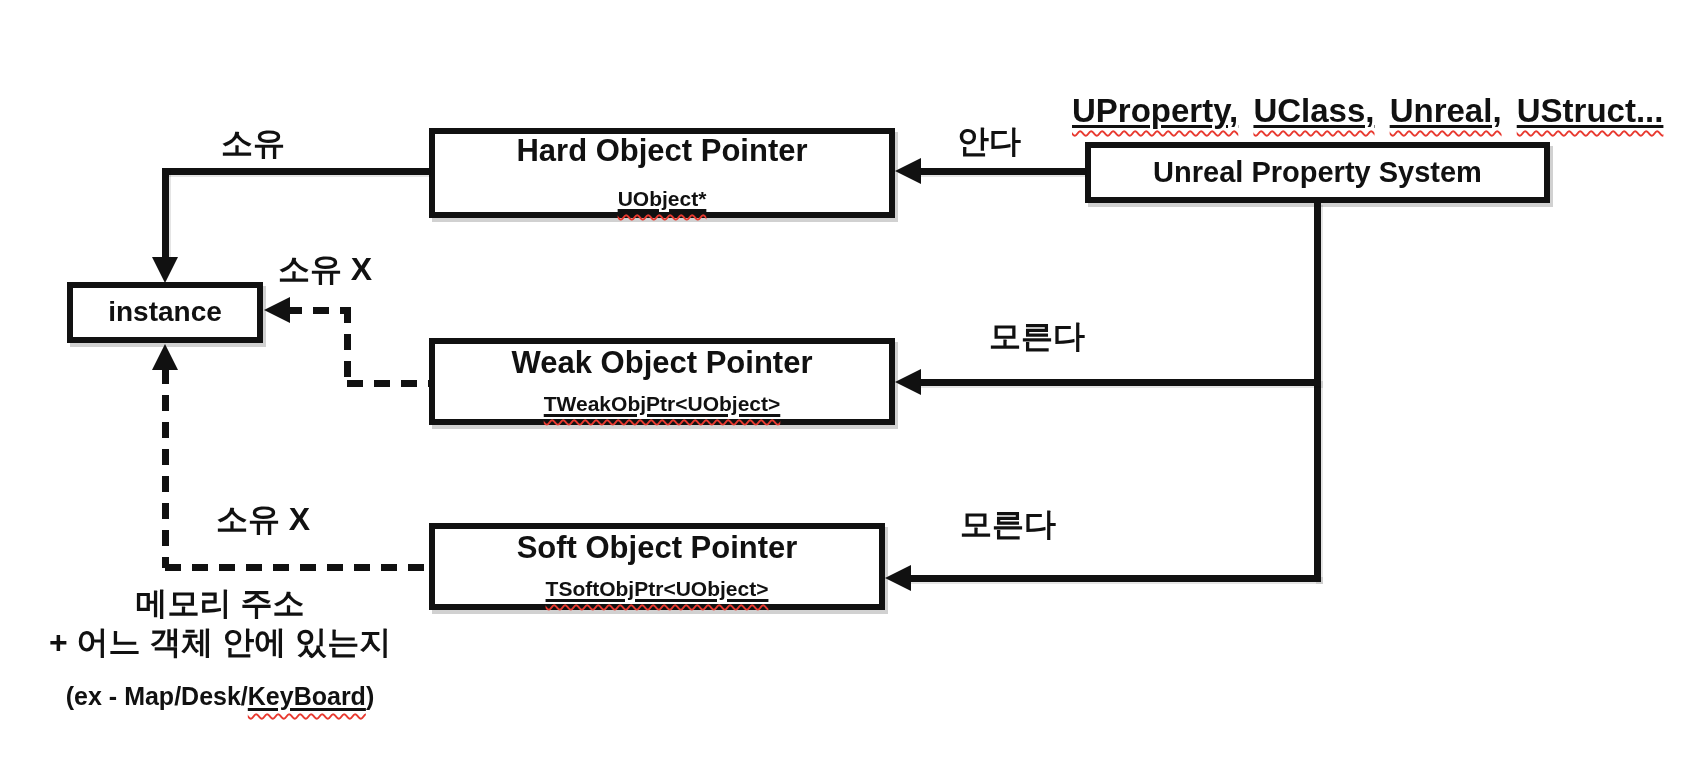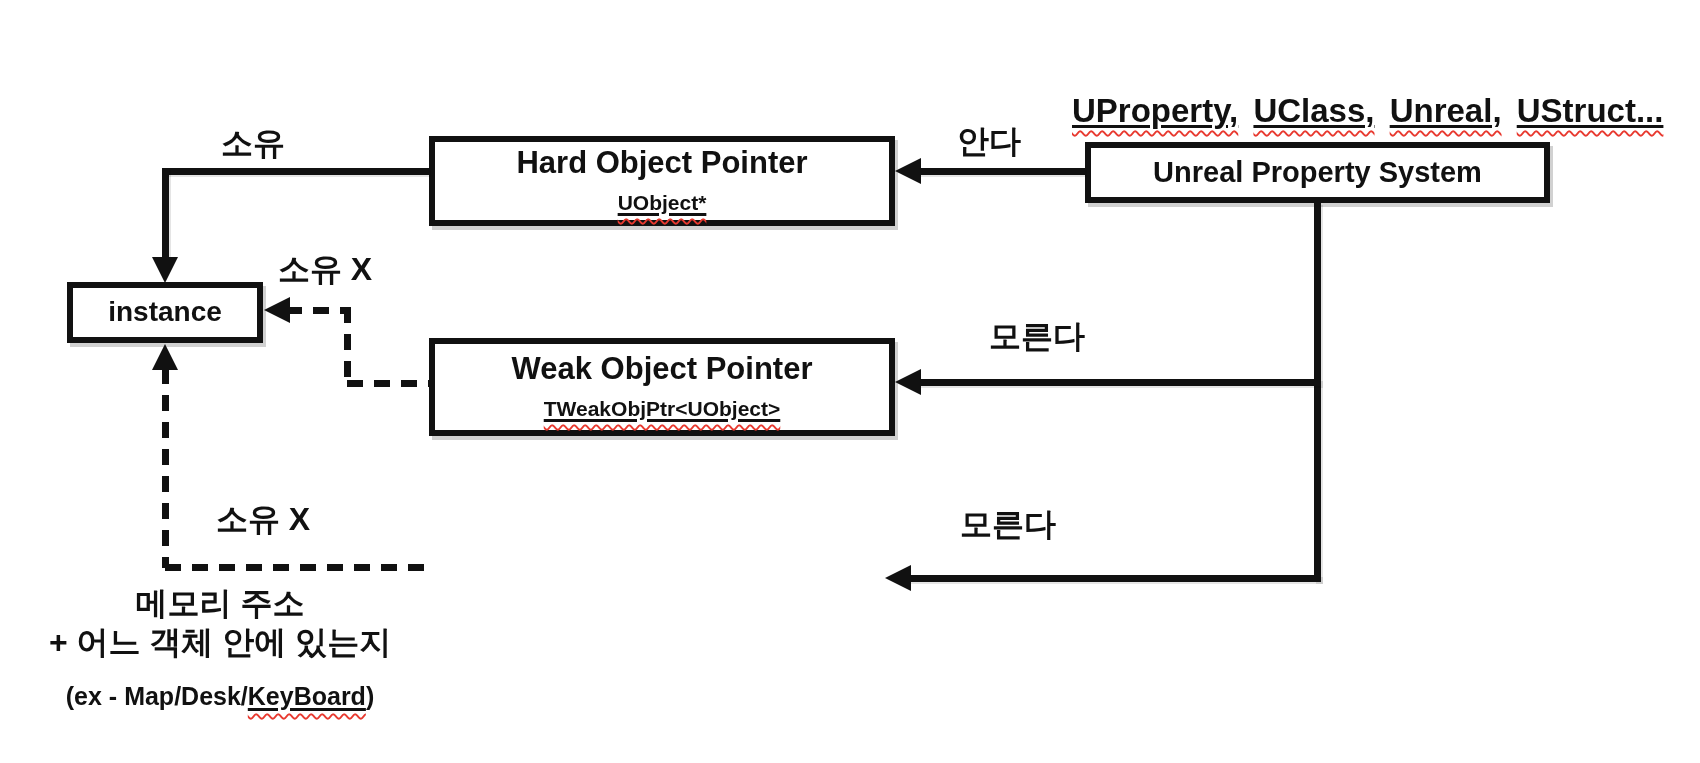--- a/index.html
+++ b/index.html
@@ -60,30 +60,34 @@
 
 <div class="canvas">
 
   <div class="header">
     <span class="hw black-u"><span class="red-w">UProperty,</span></span>
     <span class="hw black-u"><span class="red-w">UClass,</span></span>
     <span class="hw black-u"><span class="red-w">Unreal,</span></span>
     <span class="hw black-u"><span class="red-w">UStruct...</span></span>
   </div>
 
-  <div class="box" style="left:429px; top:136px; width:466px; height:90px;">
+  <div class="box" style="left:429px; top:128px; width:466px; height:90px;justify-content:space-between;">
     <div class="box-title">Hard Object Pointer</div>
     <div class="box-sub black-u"><span class="red-w">UObject*</span></div>
   </div>
 
-  <div class="box" style="left:429px; top:338px; width:466px; height:98px;">
+  <div class="box" style="left:429px; top:338px; width:466px; height:87px;">
     <div class="box-title">Weak Object Pointer</div>
     <div class="box-sub black-u"><span class="red-w">TWeakObjPtr&lt;UObject&gt;</span></div>
   </div>
 
+  <div class="box" style="left:429px; top:523px; width:456px; height:87px;">
+    <div class="box-title">Soft Object Pointer</div>
+    <div class="box-sub black-u"><span class="red-w">TSoftObjPtr&lt;UObject&gt;</span></div>
+  </div>
 
   <div class="box" style="left:67px; top:282px; width:196px; height:61px;">
     <div class="box-title" style="font-size:28px;">instance</div>
   </div>
 
   <div class="box" style="left:1085px; top:142px; width:465px; height:61px;">
     <div class="box-title" style="font-size:29px;">Unreal Property System</div>
   </div>
 
   <div class="hline" style="left:916px; top:168px; width:169px;"></div>

